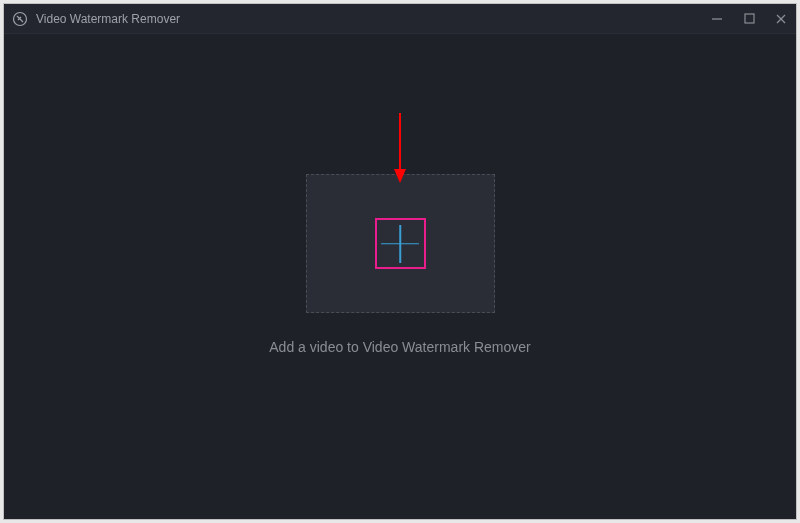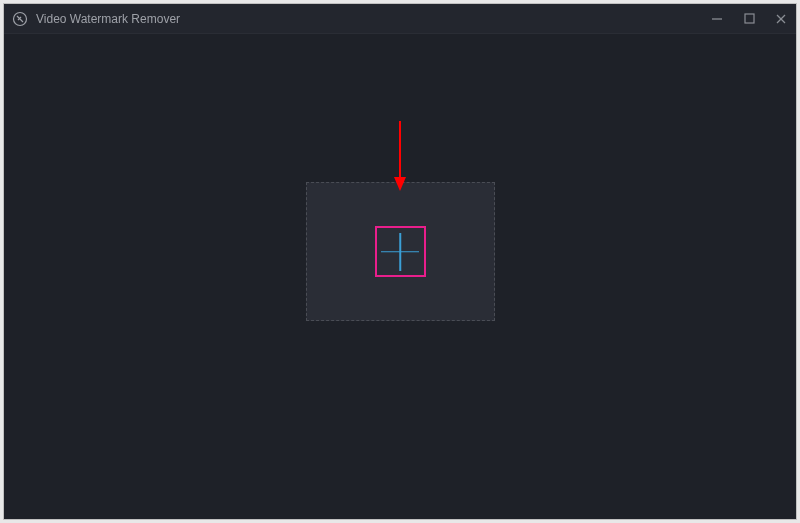--- a/index.html
+++ b/index.html
@@ -165,14 +165,15 @@
       <div class="arrow-annotation">
         <svg width="14" height="70" viewBox="0 0 14 70">
           <line x1="7" y1="0" x2="7" y2="60" stroke="#ff0000" stroke-width="2"></line>
           <polygon points="7,70 1,56 13,56" fill="#ff0000"></polygon>
         </svg>
       </div>
       <div class="plus-box">
         <span class="plus-icon"></span>
       </div>
     </div>
+    <div class="instruction-text">Add a video to Video Watermark Remover</div>
   </div>
 </div>
 
 </body></html>

